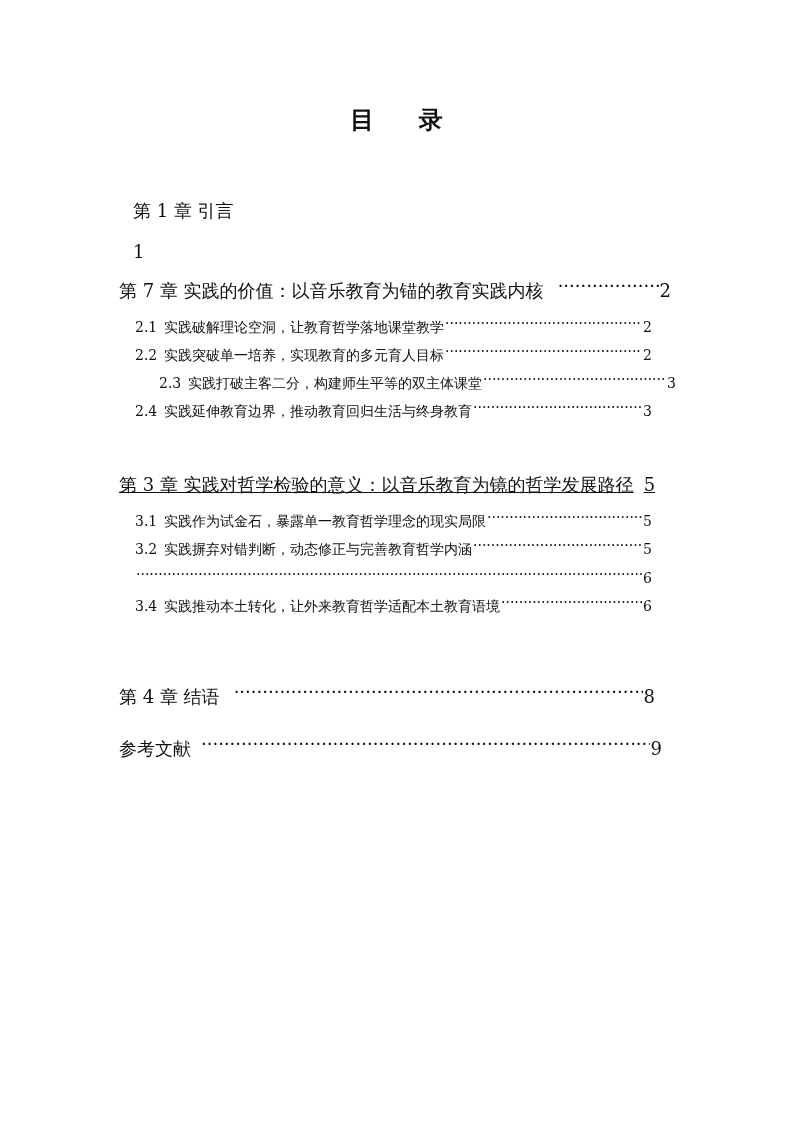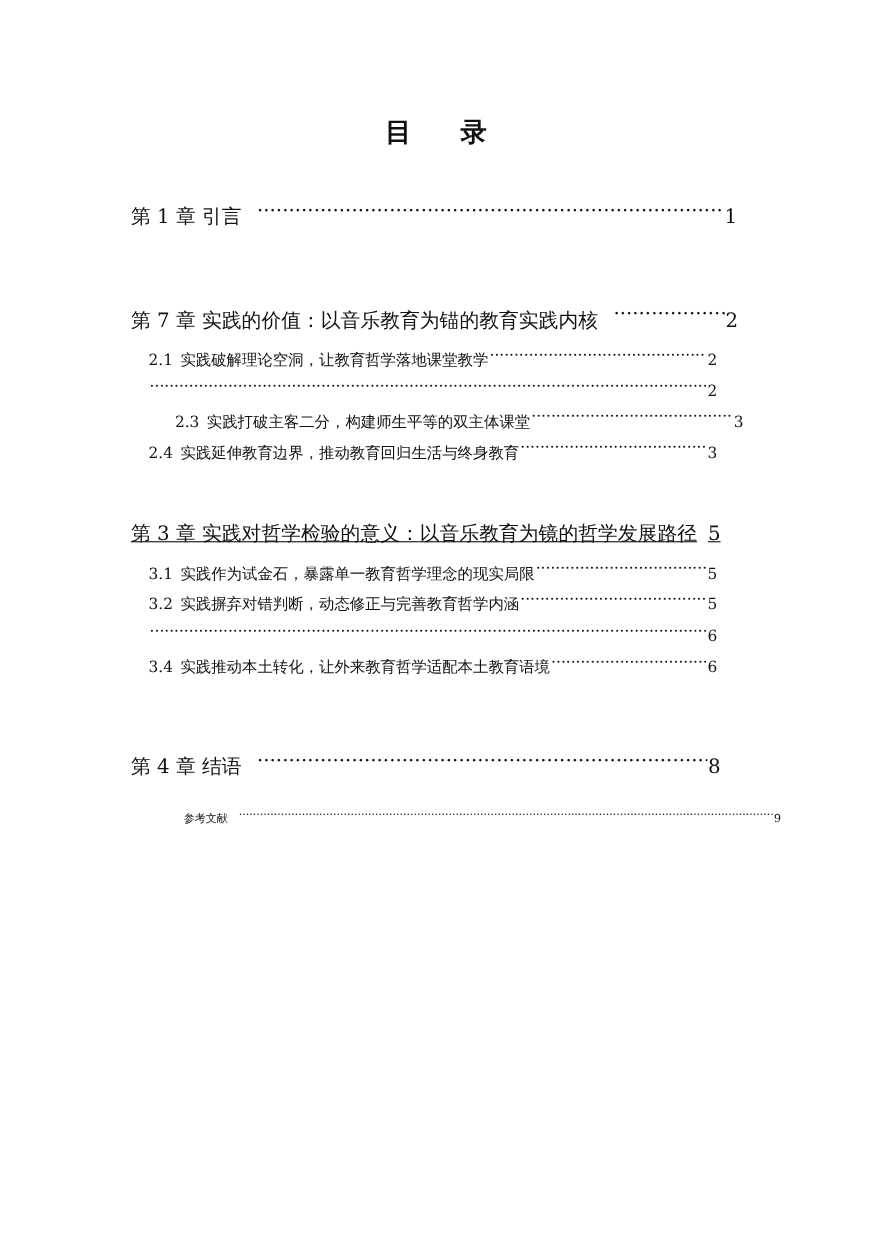--- a/index.html
+++ b/index.html
@@ -8,47 +8,48 @@
   .title { position: absolute; top: 104px; left: 0; width: 793px; text-align: center;
            font-family: "DejaVu Sans", "Liberation Sans", sans-serif; font-weight: bold;
            font-size: 24px; letter-spacing: 18px; padding-left: 18px; box-sizing: border-box; }
   .row { position: absolute; display: flex; align-items: baseline; white-space: nowrap; }
   .row .label { flex: 0 0 auto; }
   .row .num { flex: 0 0 auto; }
   .row .leader { flex: 1 1 auto; overflow: hidden; margin: 0 1px; height: 1em; position: relative; }
   .row .leader::before { content: "································································································································································"; position: absolute; left: 0; right: 0; bottom: 0.05em; letter-spacing: 0px; overflow: hidden; white-space: nowrap; }
   .chapter { font-size: 18px; left: 119px; }
   .section { font-size: 14px; left: 135px; }
-  .refs { font-size: 10px; left: 119px; margin-left: 48px; }
+  .refs { font-size: 18px; left: 119px; }
   .secno { display: inline-block; width: 29px; }
 </style>
 </head>
 <body>
 
 <div>
   <div class="title">目 录</div>
 
-  <div class="row chapter" style="top:185px; width:551px;">
+  <div class="row chapter" style="top:199px; width:551px;flex-direction:column;">
     <span class="label">第 1 章  引言</span>
     <span class="leader" style="margin-left:14px;"></span>
     <span class="num">1</span>
   </div>
 
   <div class="row chapter" style="top:279px; width:552px;">
     <span class="label">第 7 章  实践的价值：以音乐教育为锚的教育实践内核</span>
     <span class="leader" style="margin-left:14px;"></span>
     <span class="num">2</span>
   </div>
 
   <div class="row section" style="top:318px; width:517px;">
     <span class="label"><span class="secno">2.1</span><span>实践破解理论空洞，让教育哲学落地课堂教学</span></span>
     <span class="leader"></span>
     <span class="num">2</span>
   </div>
   <div class="row section" style="top:346px; width:517px;">
+    <span class="label"><span class="secno">2.2</span><span>实践突破单一培养，实现教育的多元育人目标</span></span>
     <span class="leader"></span>
     <span class="num">2</span>
   </div>
   <div class="row section" style="top:374px; width:517px;margin-left:24px;">
     <span class="label"><span class="secno">2.3</span><span>实践打破主客二分，构建师生平等的双主体课堂</span></span>
     <span class="leader"></span>
     <span class="num">3</span>
   </div>
   <div class="row section" style="top:402px; width:517px;">
     <span class="label"><span class="secno">2.4</span><span>实践延伸教育边界，推动教育回归生活与终身教育</span></span>

